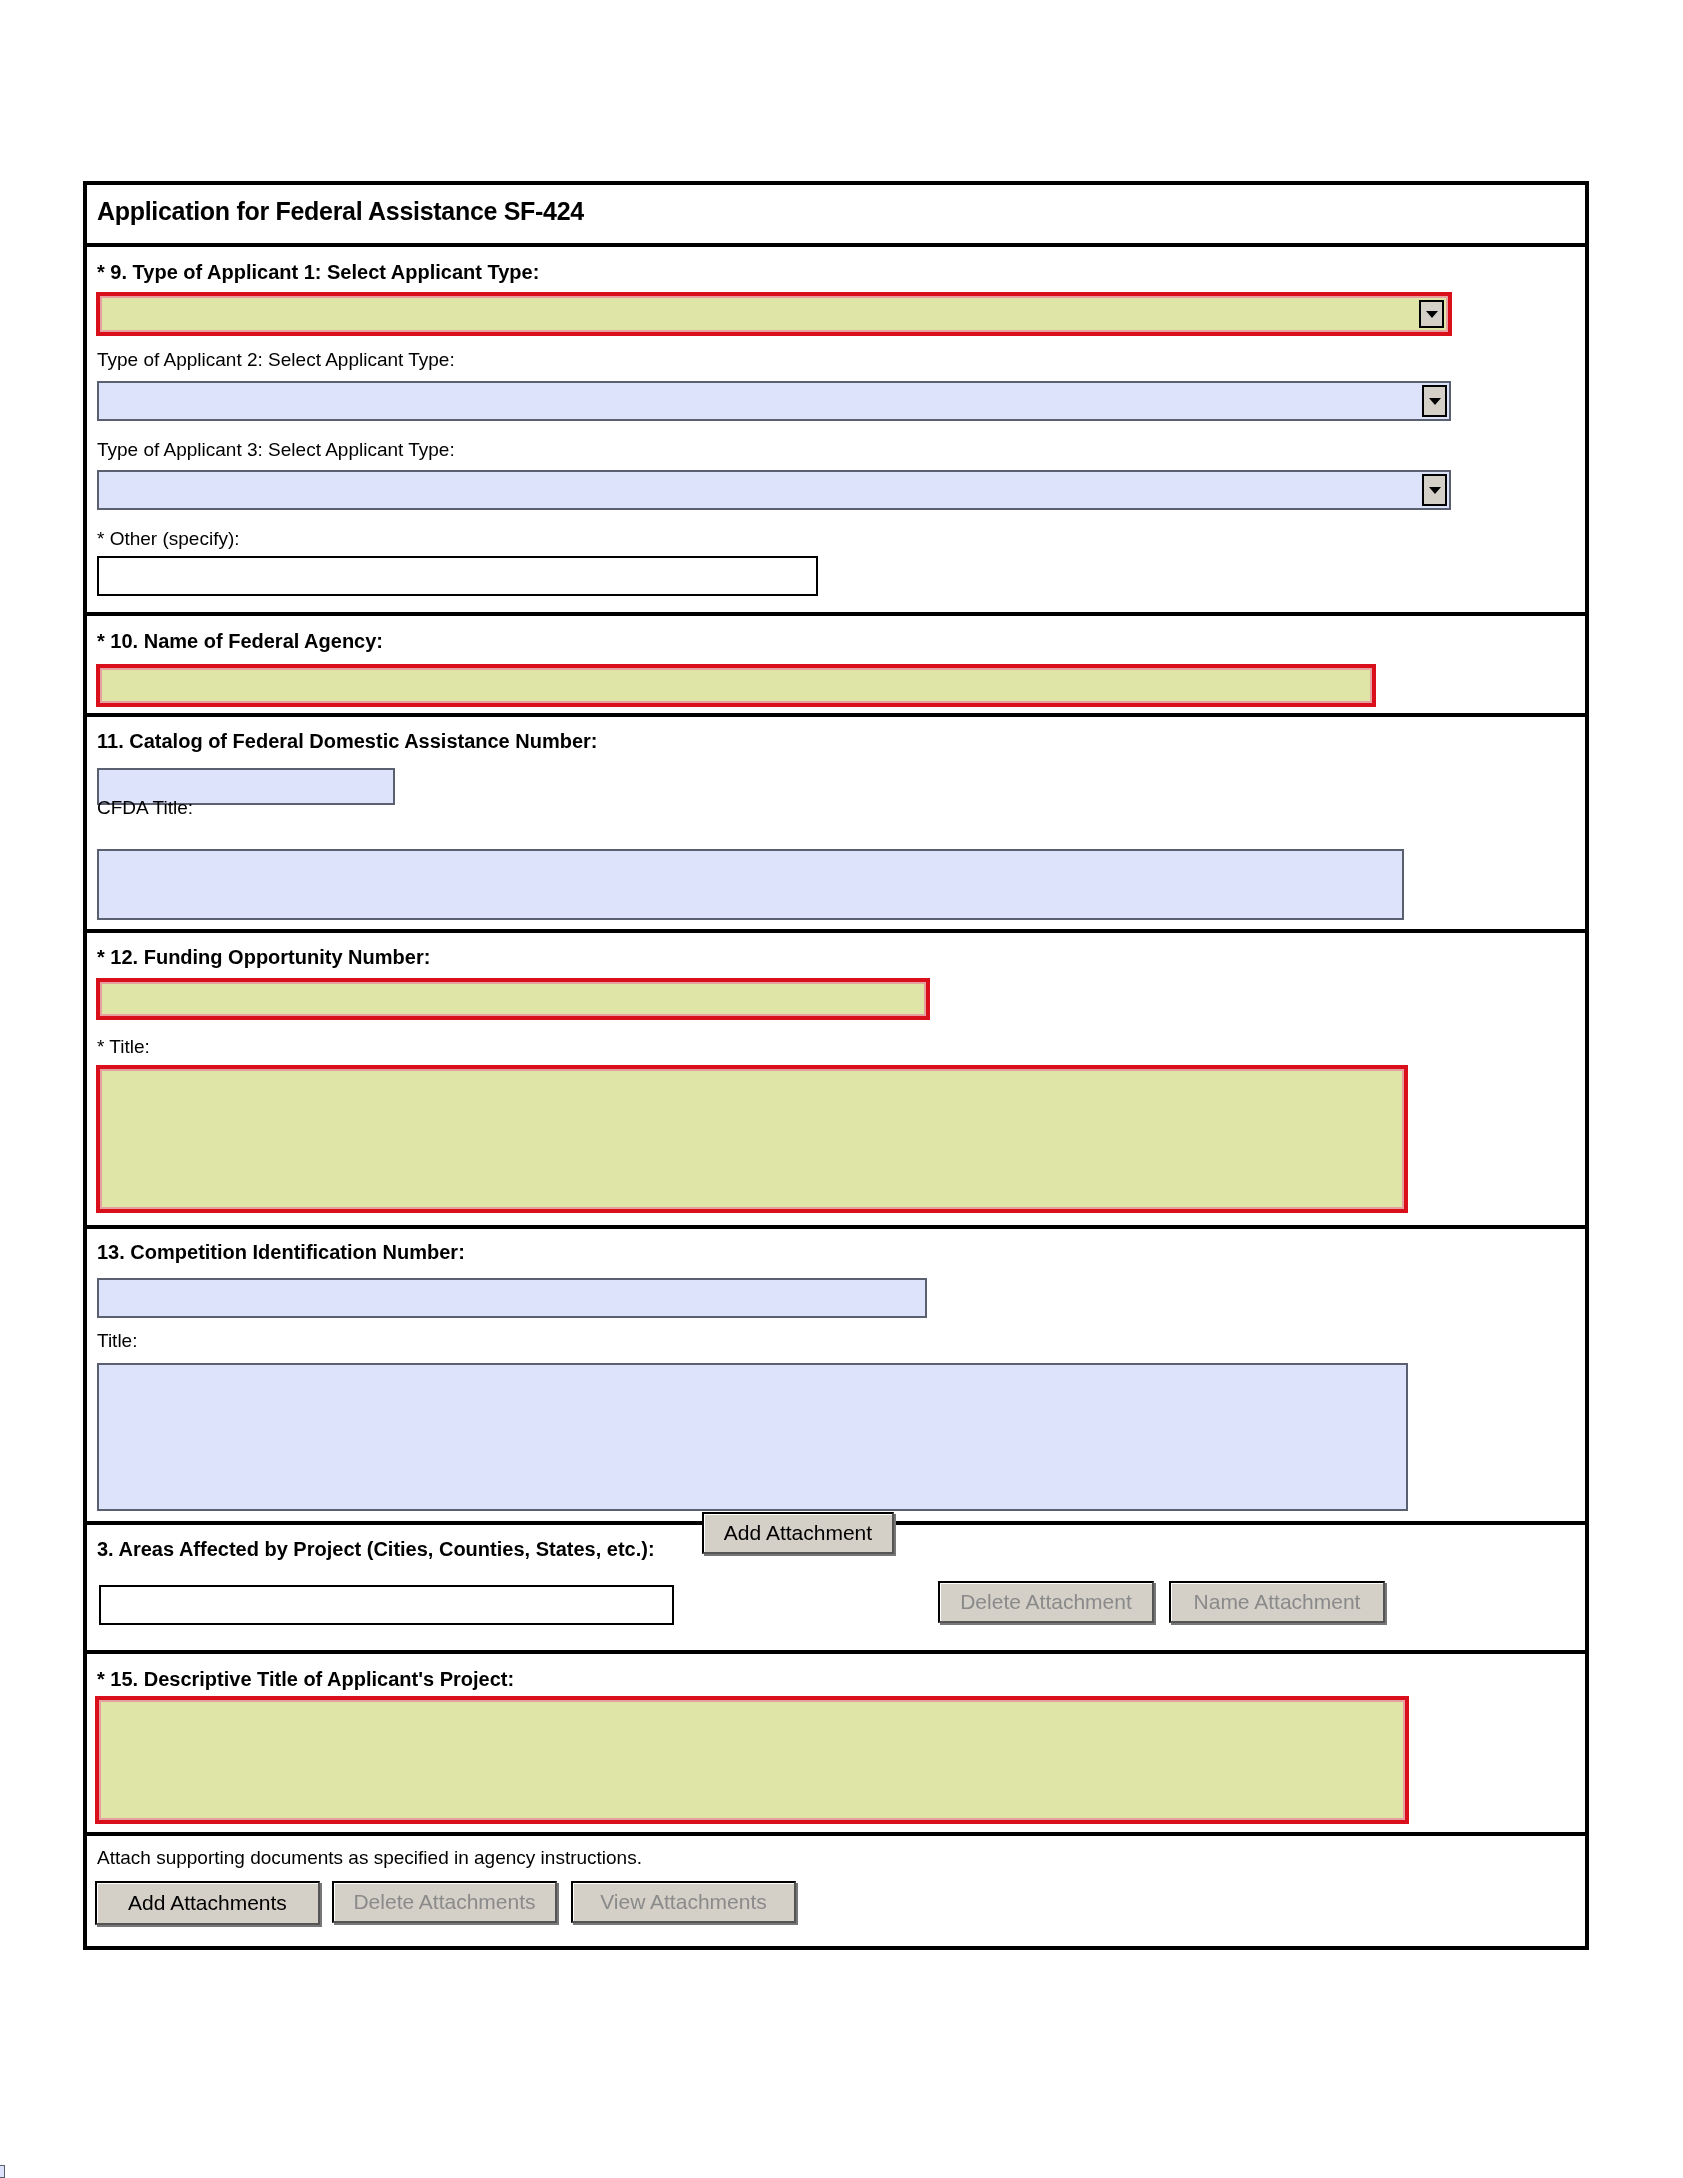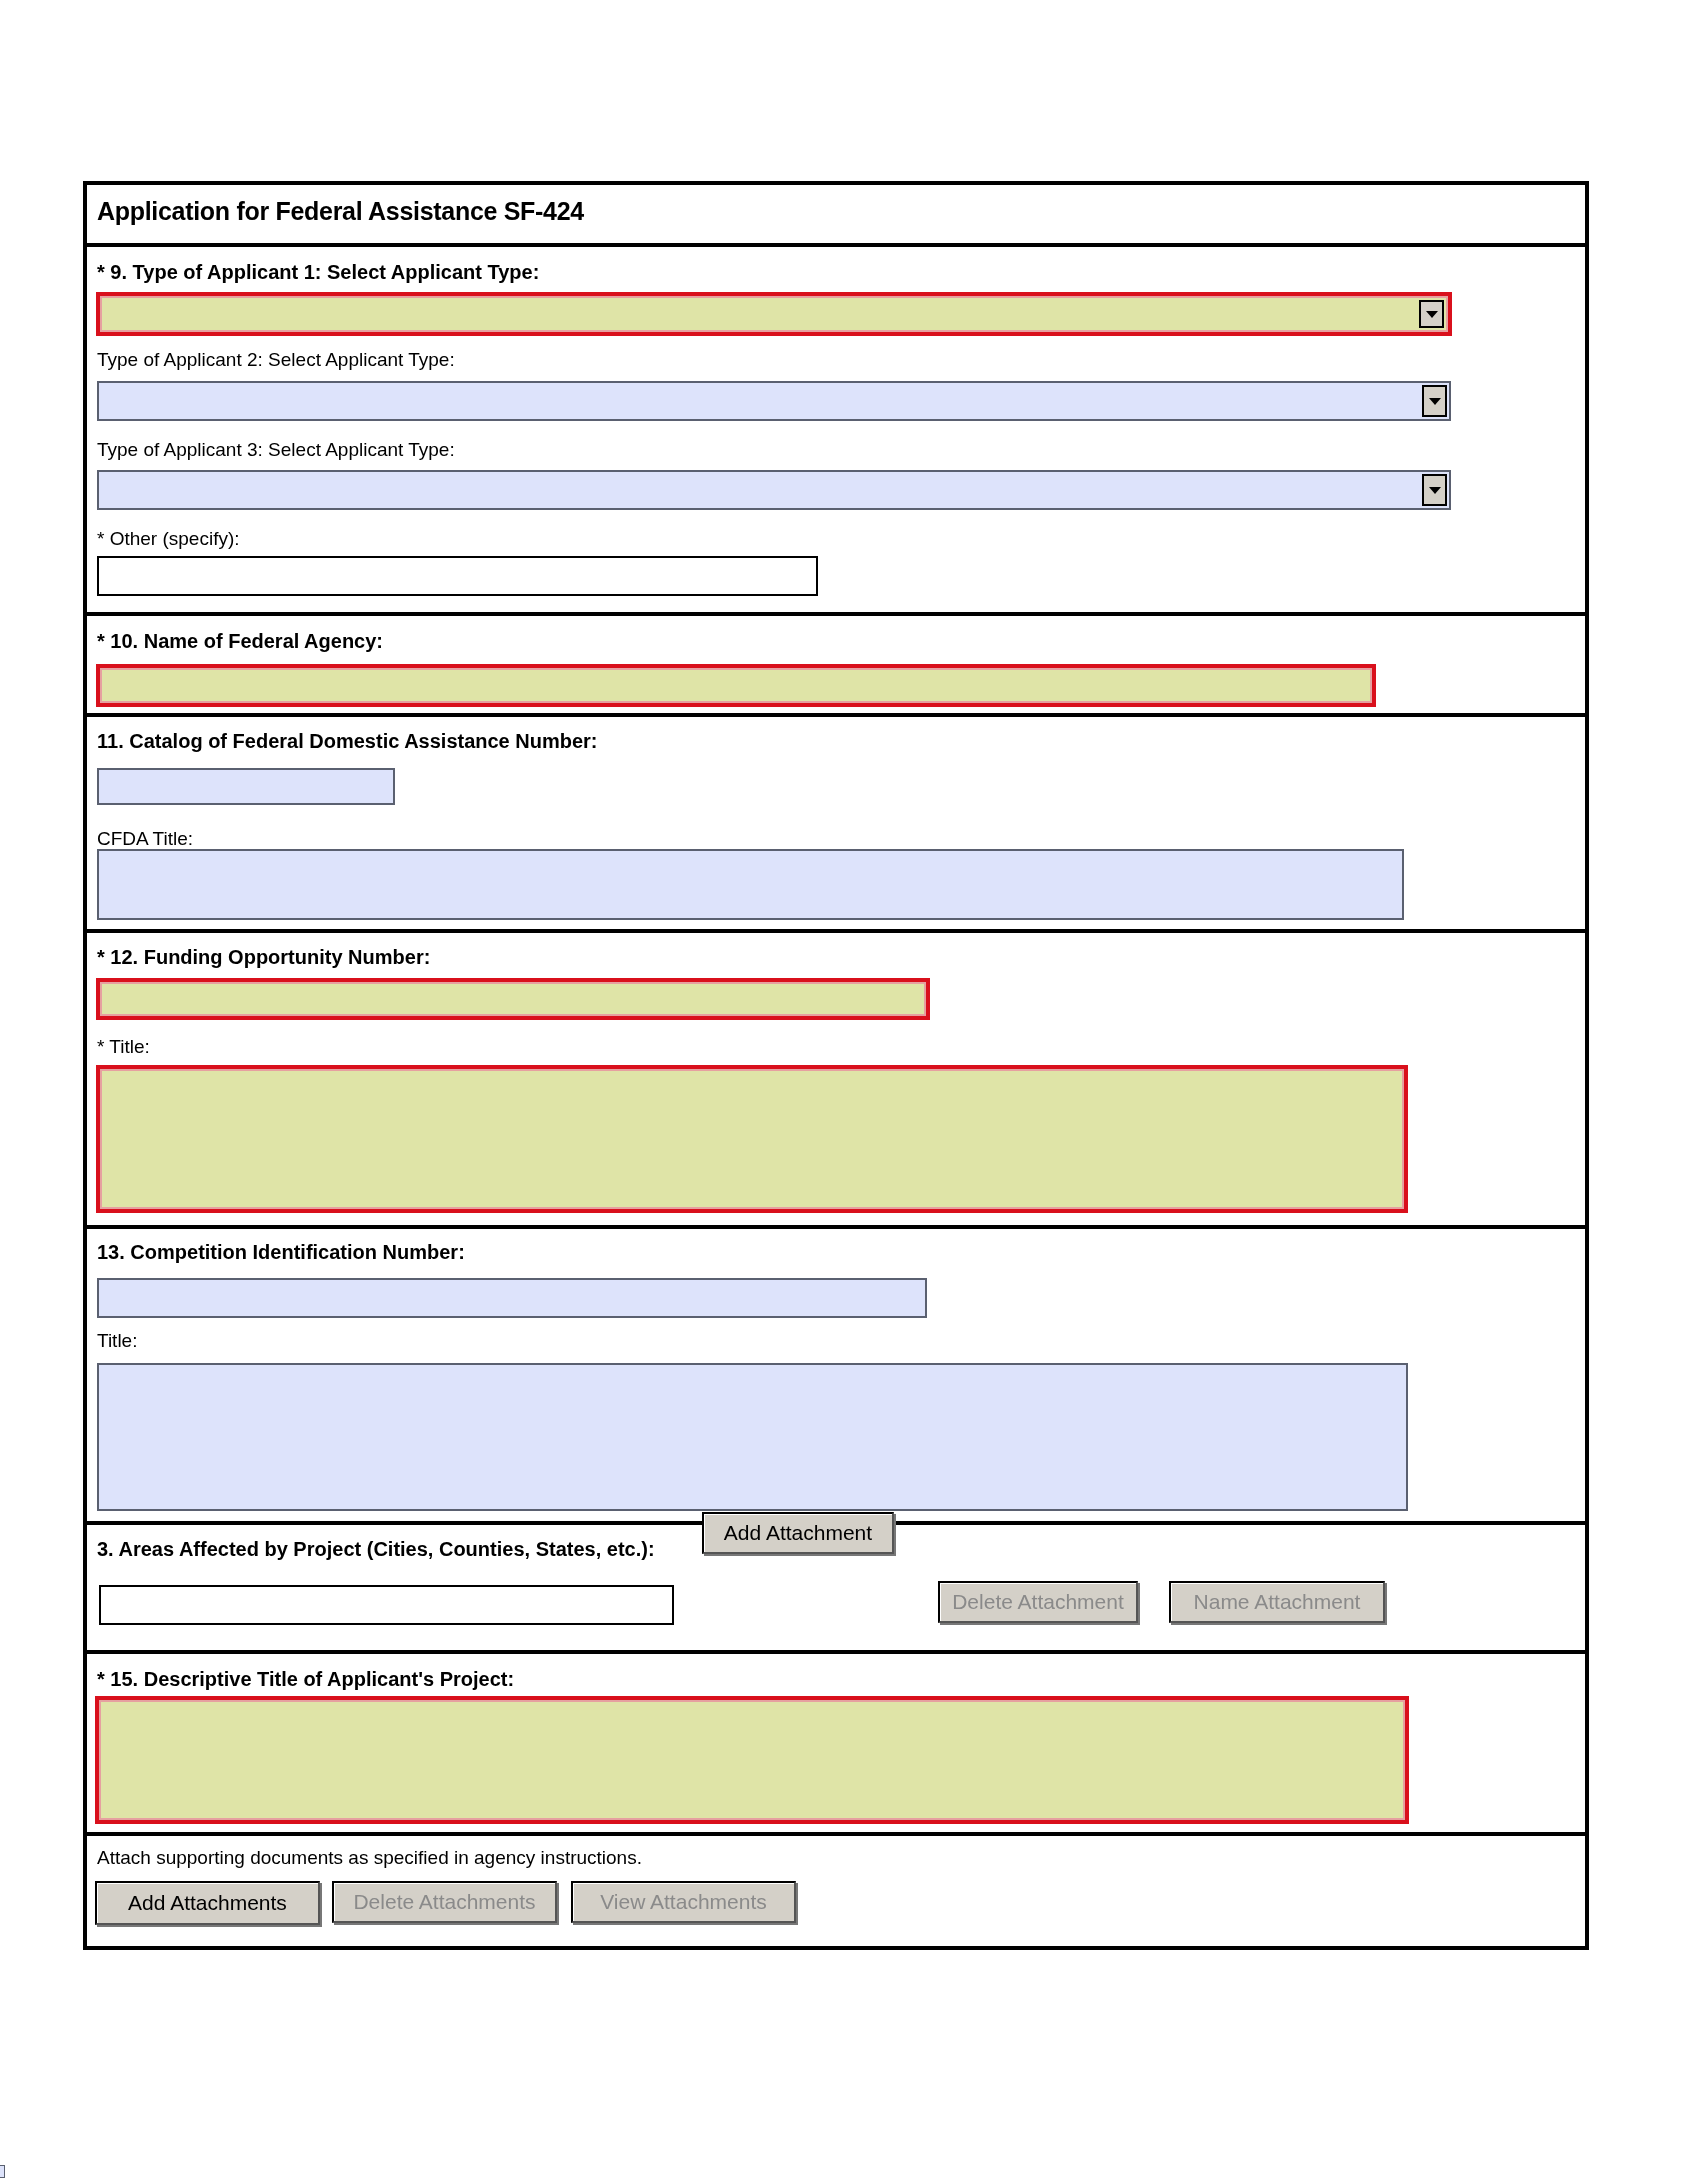--- a/index.html
+++ b/index.html
@@ -52,40 +52,40 @@
 <div class="lbl" style="top:528px">* Other (specify):</div>
 <div class="abs plain" style="left:97px;top:556px;width:721px;height:40px"></div>
 <div class="divider" style="top:612px"></div>
 
 <div class="lbl-b" style="top:630px">* 10. Name of Federal Agency:</div>
 <div class="abs req" style="left:96px;top:664px;width:1280px;height:43px"></div>
 <div class="divider" style="top:713px"></div>
 
 <div class="lbl-b" style="top:730px">11. Catalog of Federal Domestic Assistance Number:</div>
 <div class="abs opt" style="left:97px;top:768px;width:298px;height:37px"></div>
-<div class="lbl" style="top:828px">CFDA Title:</div>
+<div class="lbl" style="top:797px">CFDA Title:</div>
 <div class="abs opt" style="left:97px;top:849px;width:1307px;height:71px"></div>
 <div class="divider" style="top:929px"></div>
 
 <div class="lbl-b" style="top:946px">* 12. Funding Opportunity Number:</div>
 <div class="abs req" style="left:96px;top:978px;width:834px;height:42px"></div>
 <div class="lbl" style="top:1036px">* Title:</div>
 <div class="abs req" style="left:96px;top:1065px;width:1312px;height:148px"></div>
 <div class="divider" style="top:1225px"></div>
 
 <div class="lbl-b" style="top:1241px">13. Competition Identification Number:</div>
 <div class="abs opt" style="left:97px;top:1278px;width:830px;height:40px"></div>
 <div class="lbl" style="top:1330px">Title:</div>
 <div class="abs opt" style="left:97px;top:1363px;width:1311px;height:148px"></div>
 <div class="divider" style="top:1521px"></div>
 
 <div class="lbl-b" style="top:1538px">3. Areas Affected by Project (Cities, Counties, States, etc.):</div>
 <div class="abs plain" style="left:99px;top:1585px;width:575px;height:40px"></div>
 <div class="btn" style="left:702px;top:1512px;width:192px;height:42px">Add Attachment</div>
-<div class="btn disabled" style="left:938px;top:1581px;width:200px;height:42px">Delete Attachment</div>
+<div class="btn disabled" style="left:938px;top:1581px;width:216px;height:42px">Delete Attachment</div>
 <div class="btn disabled" style="left:1169px;top:1581px;width:216px;height:42px">Name Attachment</div>
 <div class="divider" style="top:1650px"></div>
 
 <div class="lbl-b" style="top:1668px">* 15. Descriptive Title of Applicant's Project:</div>
 <div class="abs req" style="left:95px;top:1696px;width:1314px;height:128px"></div>
 <div class="divider" style="top:1832px"></div>
 
 <div class="lbl" style="top:1847px">Attach supporting documents as specified in agency instructions.</div>
 <div class="btn" style="left:95px;top:1881px;width:225px;height:44px">Add Attachments</div>
 <div class="btn disabled" style="left:332px;top:1881px;width:225px;height:42px">Delete Attachments</div>

